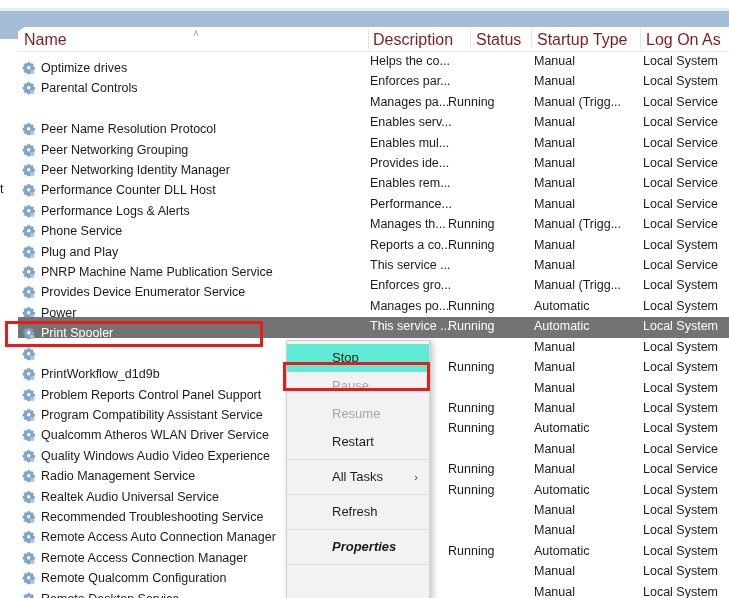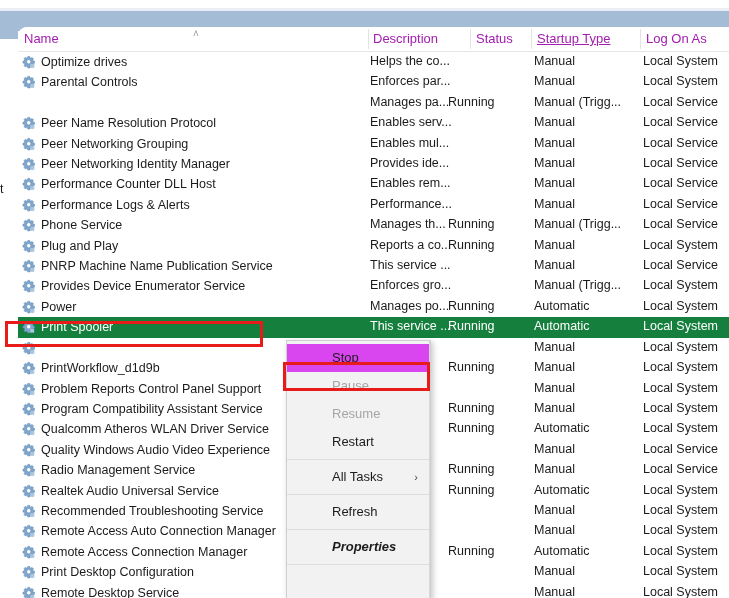--- a/index.html
+++ b/index.html
@@ -22,35 +22,35 @@
 
   
   .panel{
     position:absolute;left:18px;top:27px;width:711px;height:571px;
     background:#ffffff;border-top-left-radius:9px;overflow:hidden;
   }
 
   
   .hdr{position:relative;height:25px;background:#ffffff;}
   .hdr .cell{
-    position:absolute;top:4px;font-size:13px;color:#a21caf;white-space:nowrap;
+    position:absolute;top:4px;font-size:16px;color:#7f1d1d;white-space:nowrap;
   }
   .hdr .sep{position:absolute;top:2px;width:1px;height:20px;background:#e3e3e3;}
   .sortmark{
     position:absolute;left:173px;top:2px;width:10px;height:10px;color:#9a9a9a;
     font-size:10px;line-height:10px;text-align:center;
   }
   .hdr-underline{position:absolute;left:0;top:24px;width:711px;height:1px;background:#e6e6e6;}
 
   
   .list{position:absolute;left:0;top:25px;width:711px;height:546px;background:#fff;}
   .row{position:relative;height:20.42px;white-space:nowrap;}
-  .row.selected{background:#15803d;}
+  .row.selected{background:#737373;}
   .row .c-name{
-    position:absolute;left:4px;top:1px;font-size:12.5px;color:#1b1b1b;
+    position:absolute;left:4px;top:7px;font-size:12.5px;color:#1b1b1b;
     display:flex;align-items:center;gap:5px;height:18px;
   }
   .row.selected .c-name{color:#ffffff;}
   .row .c{position:absolute;top:2px;font-size:12.5px;color:#1b1b1b;white-space:nowrap;}
   .row.selected .c{color:#ffffff;}
   .c-desc{left:352px;}
   .c-status{left:430px;}
   .c-startup{left:516px;}
   .c-logon{left:625px;}
 
@@ -77,21 +77,21 @@
     background:#f2f2f2;border:1px solid #cfcfcf;
     box-shadow:2px 2px 6px rgba(0,0,0,0.22);
     padding:3px 0 3px 0;
   }
   .mi{
     position:relative;height:28px;line-height:28px;padding-left:45px;
     font-size:13px;color:#1c1c1c;white-space:nowrap;
   }
   .mi.disabled{color:#a6a6a6;}
   .mi.bold{font-weight:bold;font-style:italic;}
-  .mi.hi{background:#d946ef;}
+  .mi.hi{background:#5eead4;}
   .mi .arrow{
     position:absolute;right:12px;top:0;height:28px;line-height:28px;
     font-size:11px;color:#4a4a4a;
   }
   .msep{height:1px;background:#dedede;margin:3px 0;}
 
   
   .menu-edge{position:absolute;left:429px;top:340px;width:1px;height:258px;background:#d8d8d8;}
 </style>
 </head>
@@ -109,21 +109,21 @@
   <div class="panel">
 
     <div class="hdr">
       <div class="cell" style="left:6px;">Name</div>
       <div class="sortmark">˄</div>
       <div class="sep" style="left:350px;"></div>
       <div class="cell" style="left:355px;">Description</div>
       <div class="sep" style="left:452px;"></div>
       <div class="cell" style="left:458px;">Status</div>
       <div class="sep" style="left:513px;"></div>
-      <div class="cell" style="left:519px;text-decoration:underline;">Startup Type</div>
+      <div class="cell" style="left:519px;">Startup Type</div>
       <div class="sep" style="left:622px;"></div>
       <div class="cell" style="left:628px;">Log On As</div>
       <div class="hdr-underline"></div>
     </div>
 
     <div class="list" id="rowlist">
         <div class="row">
           <div class="c-name">
             <span class="svc-ico">
               <svg viewBox="0 0 16 16" aria-hidden="true">
@@ -589,21 +589,21 @@
             <span class="svc-ico">
               <svg viewBox="0 0 16 16" aria-hidden="true">
   <g fill="#7fa6cc" stroke="#5b87b5" stroke-width="0.6">
     <path d="M6.6 1.6h2.2l.3 1.5 1.2.5 1.3-.8 1.5 1.5-.8 1.3.5 1.2 1.5.3v2.2l-1.5.3-.5 1.2.8 1.3-1.5 1.5-1.3-.8-1.2.5-.3 1.5H6.6l-.3-1.5-1.2-.5-1.3.8L2.3 12l.8-1.3-.5-1.2-1.5-.3V7l1.5-.3.5-1.2L2.3 4.2l1.5-1.5 1.3.8 1.2-.5z"></path>
   </g>
   <circle cx="7.7" cy="7.7" r="2.5" fill="#ffffff" stroke="#5b87b5" stroke-width="0.7"></circle>
   <rect x="9.5" y="10.2" width="4.2" height="4.2" rx="0.5" fill="#cfe0ef" stroke="#7fa6cc" stroke-width="0.6"></rect>
   <path d="M10.3 11.1h2.6M10.3 12.1h2.6M10.3 13.1h2.6" stroke="#7fa6cc" stroke-width="0.5"></path>
 </svg>
             </span>
-            <span>Print Desktop Configuration</span>
+            <span>Remote Qualcomm Configuration</span>
           </div>
           <div class="c c-desc">s...</div>
           <div class="c c-status"></div>
           <div class="c c-startup">Manual</div>
           <div class="c c-logon">Local System</div>
         </div>
         <div class="row">
           <div class="c-name">
             <span class="svc-ico">
               <svg viewBox="0 0 16 16" aria-hidden="true">

